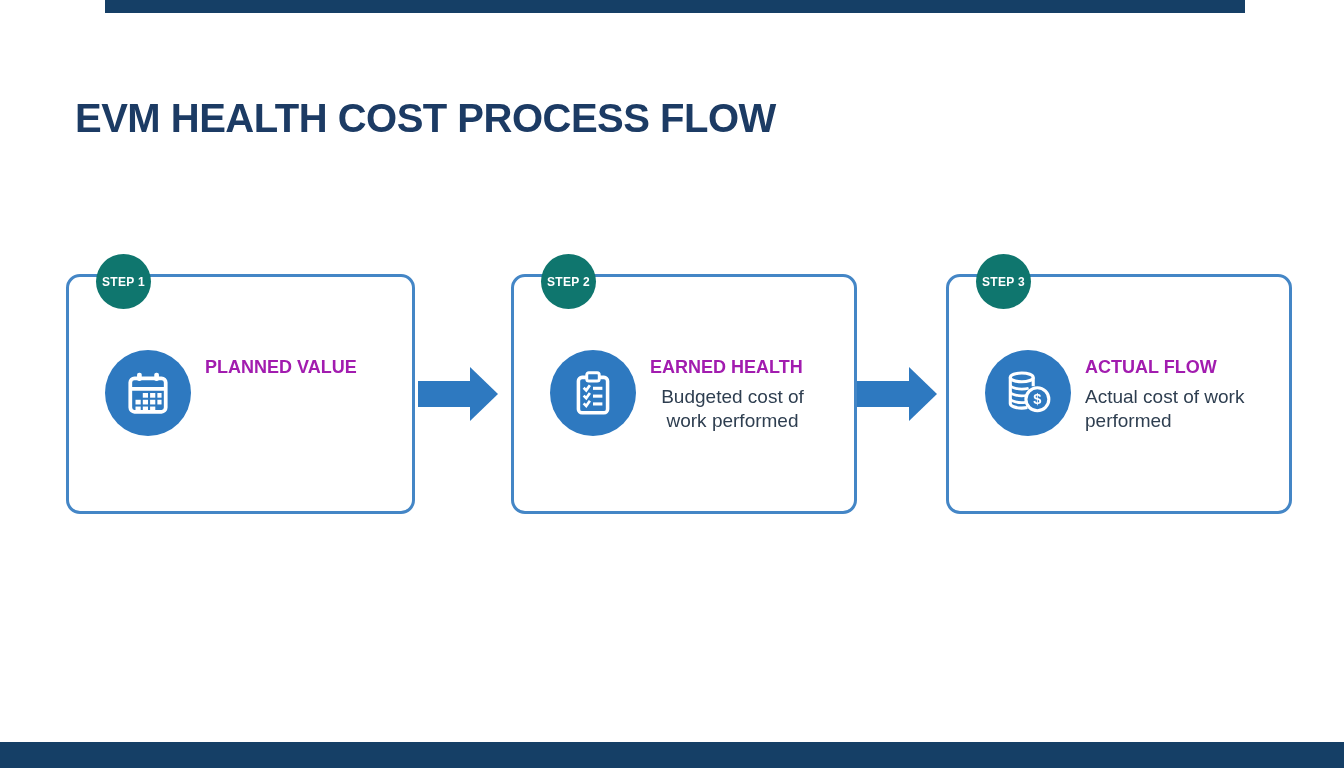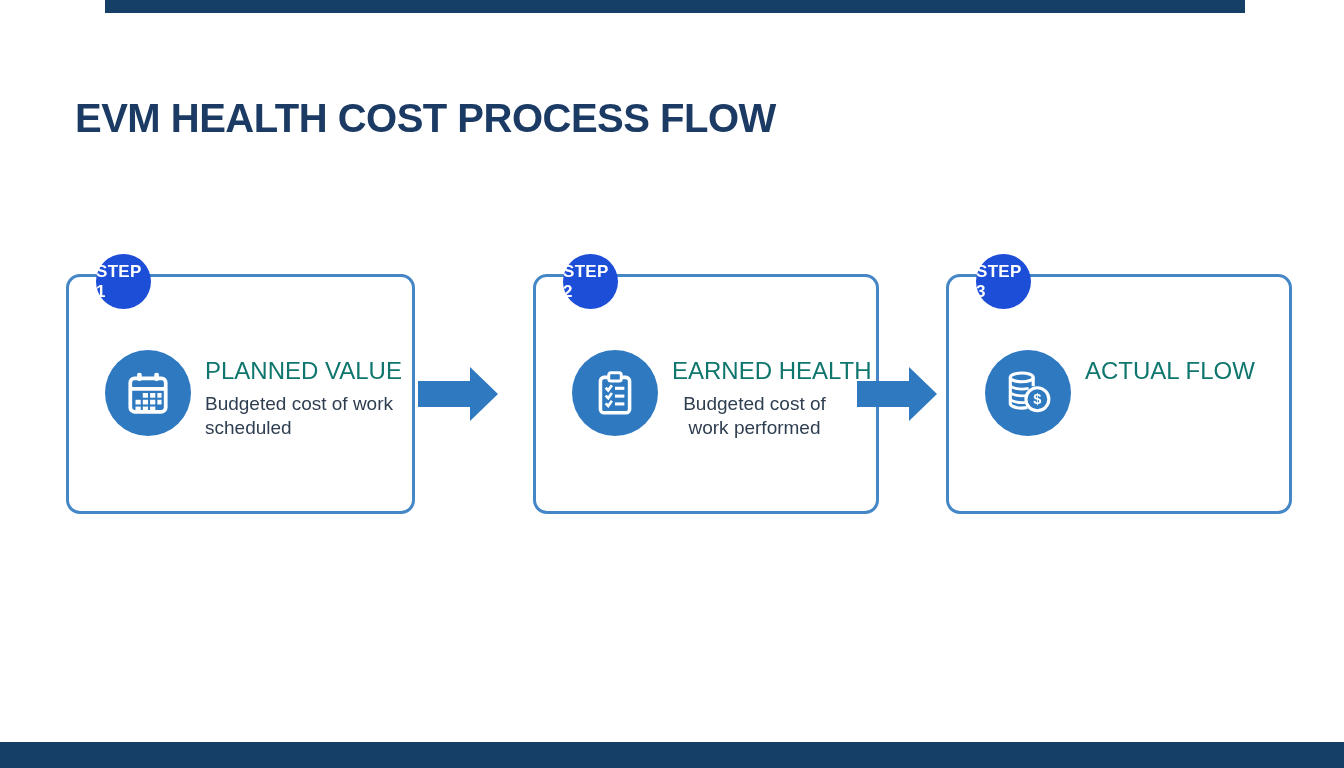--- a/index.html
+++ b/index.html
@@ -29,47 +29,47 @@
     white-space: nowrap;
   }
   .card {
     position: absolute; top: 274px;
     width: 346px; height: 240px;
     background: #ffffff;
     border: 3px solid #4486c6;
     border-radius: 14px;
   }
   .card.c1 { left: 66px; width: 349px; }
-  .card.c2 { left: 511px; margin-left: 22px; }
+  .card.c2 { left: 511px; }
   .card.c3 { left: 946px; padding-left: 47px; }
   .step-badge {
     position: absolute; left: 27px; top: -23px;
     width: 55px; height: 55px;
     border-radius: 50%;
-    background: #1d4ed8;
+    background: #0f766e;
     color: #ffffff;
-    font-size: 17px; font-weight: 700;
+    font-size: 12px; font-weight: 700;
     letter-spacing: 0.3px;
     display: flex; align-items: center; justify-content: center;
     z-index: 2;
   }
   .icon-circle {
     position: absolute; left: 36px; top: 73px;
     width: 86px; height: 86px;
     border-radius: 50%;
     background: #2e79c0;
     display: flex; align-items: center; justify-content: center;
   }
   .icon-circle svg { width: 50px; height: 50px; }
   .card-text {
     position: absolute; left: 136px; top: 80px;
   }
   .card-text h3 {
-    font-size: 24px; font-weight: 400;
-    color: #0f766e;
+    font-size: 18px; font-weight: 700;
+    color: #a21caf;
     margin-bottom: 7px;
     white-space: nowrap;
   }
   .card-text p {
     font-size: 19px;
     color: #2e3e50;
     line-height: 1.28;
   }
   .c1 .card-text p { width: 200px; }
   .c2 .card-text p { width: 165px; text-align: center; }
@@ -112,21 +112,20 @@
       <rect x="19" y="30.5" width="5" height="4.5" fill="#ffffff"></rect>
       <rect x="26" y="30.5" width="5" height="4.5" fill="#ffffff"></rect>
       <rect x="33" y="30.5" width="4" height="4.5" fill="#ffffff"></rect>
       <rect x="12" y="37" width="5" height="4.5" fill="#ffffff"></rect>
       <rect x="19" y="37" width="5" height="4.5" fill="#ffffff"></rect>
       <rect x="26" y="37" width="5" height="4.5" fill="#ffffff"></rect>
     </svg>
   </div>
   <div class="card-text">
     <h3>PLANNED VALUE</h3>
-    <p>Budgeted cost of work scheduled</p>
   </div>
 </div>
 
 <div class="flow-arrow arrow-1">
   <div class="shaft"></div>
     <div class="head"></div>
 </div>
 
 <div class="card c2">
   <div class="step-badge">STEP 2</div>
@@ -162,16 +161,17 @@
       <path d="M29 9 V17.5" fill="none" stroke="#ffffff" stroke-width="3"></path>
       <path d="M7 16 C7 18.3 11.9 20.2 18 20.2 C20.5 20.2 22.8 19.9 24.6 19.4" fill="none" stroke="#ffffff" stroke-width="2.6"></path>
       <path d="M7 22.5 C7 24.8 11.9 26.7 18 26.7 C19.5 26.7 20.9 26.6 22.2 26.4" fill="none" stroke="#ffffff" stroke-width="2.6"></path>
       <path d="M7 29 C7 31.3 11.9 33.2 18 33.2 C19.3 33.2 20.5 33.1 21.7 33" fill="none" stroke="#ffffff" stroke-width="2.6"></path>
       <circle cx="33" cy="30" r="11" fill="#2e79c0" stroke="#ffffff" stroke-width="3"></circle>
       <text x="33" y="35" text-anchor="middle" font-size="14" font-weight="bold" fill="#ffffff" font-family="'Liberation Sans', sans-serif">$</text>
     </svg>
   </div>
   <div class="card-text">
     <h3>ACTUAL FLOW</h3>
+    <p>Actual cost of work performed</p>
   </div>
 </div>
 
 <div class="bottom-bar"></div>
 
 </body></html>

